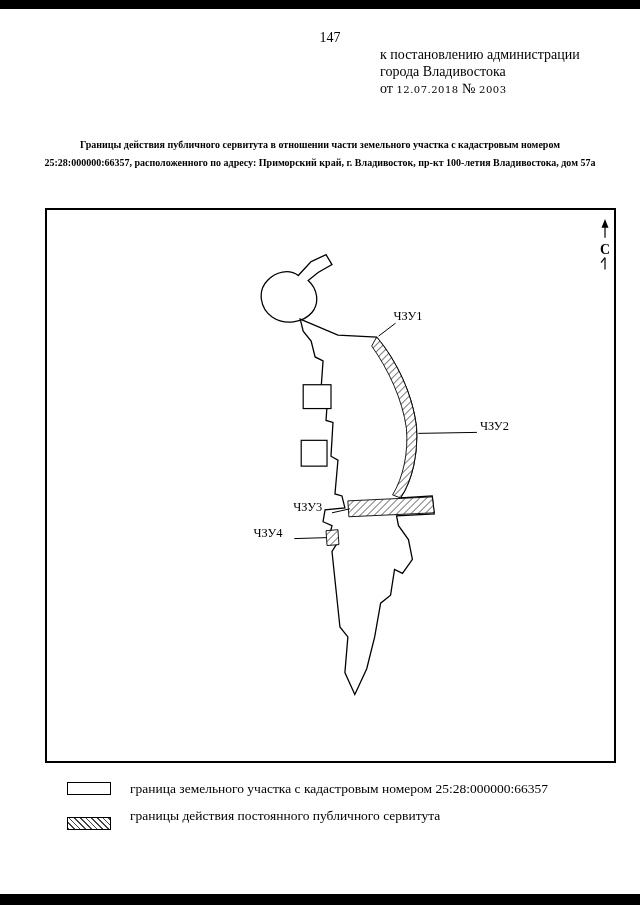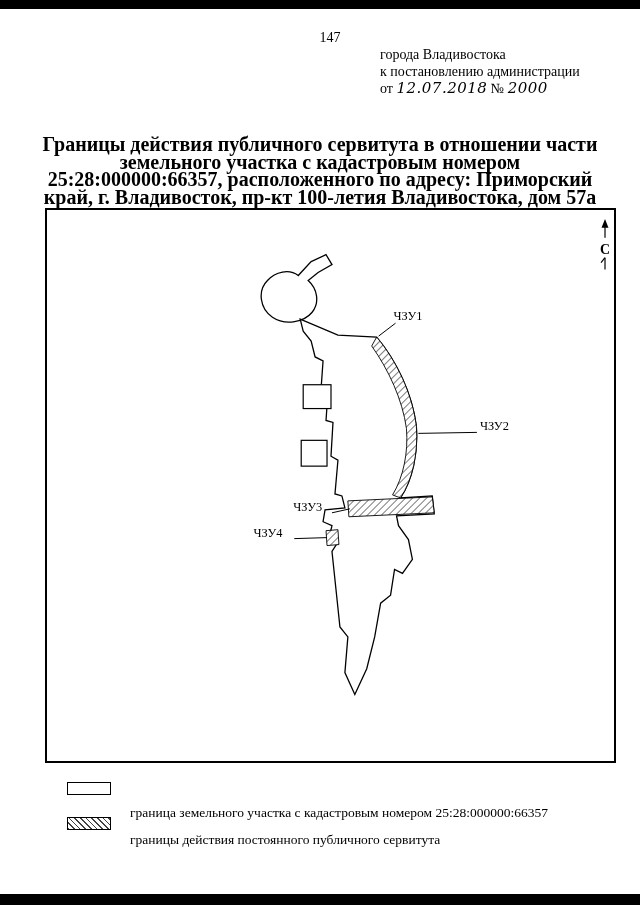--- a/index.html
+++ b/index.html
@@ -18,30 +18,29 @@
   .page-number {
     position: absolute; top: 30px; left: 0; width: 660px;
     text-align: center; font-size: 14px;
   }
 
   .appendix {
     position: absolute; left: 380px; top: 46px; width: 250px;
     font-size: 14px; line-height: 17px;
   }
   .appendix .hand {
-    font-style: italic;
     font-family: "DejaVu Serif", serif;
-    font-size: 15px;
+    font-size: 10px;
     letter-spacing: 0.5px;
   }
 
   .doc-title {
     position: absolute; left: 36px; top: 136px; width: 568px;
     text-align: center; font-weight: bold;
-    font-size: 20px; line-height: 17.5px;
+    font-size: 10px; line-height: 17.5px;
   }
 
   .map-frame {
     position: absolute; left: 45px; top: 208px;
     width: 571px; height: 555px;
     border: 2px solid #000;
     background: #fff;
     box-sizing: border-box;
   }
   .map-frame svg { display: block; width: 100%; height: 100%; }
@@ -49,47 +48,47 @@
   .legend-swatch {
     position: absolute; left: 67px; width: 44px; height: 13px;
     border: 1.5px solid #000; background: #fff; box-sizing: border-box;
   }
   .legend-swatch.outline { top: 782px; }
   .legend-swatch.hatched {
     top: 817px;
     background: repeating-linear-gradient(45deg, #444 0 1px, #ffffff 1px 4px);
   }
   .legend-label {
-    position: absolute; left: 130px; font-size: 13.5px; margin-top: 24px;
+    position: absolute; left: 130px; font-size: 13.5px;
   }
   .legend-label.l1 { top: 781px; }
   .legend-label.l2 { top: 808px; }
 
   svg text {
     font-family: "Liberation Serif", serif;
     font-size: 12.5px;
     fill: #000;
   }
   svg .north-letter { font-size: 14px; font-weight: bold; }
 </style>
 </head>
 <body>
 
 <div class="edge-bar top"></div>
 
 <div class="page-number">147</div>
 
 <div class="appendix">
+  <div>к постановлению администрации</div>
   <div>города Владивостока</div>
-  <div>к постановлению администрации</div>
   <div>
     <span>от</span>
     <span class="hand">12.07.2018</span>
     <span>№</span>
-    <span class="hand">2000</span>
+    <span class="hand">2003</span>
   </div>
 </div>
 
 <div class="doc-title">Границы действия публичного сервитута в отношении части земельного участка с кадастровым номером 25:28:000000:66357, расположенного по адресу: Приморский край, г. Владивосток, пр-кт 100-летия Владивостока, дом 57а</div>
 
 <div class="map-frame">
   <svg viewBox="0 0 571 555" xmlns="http://www.w3.org/2000/svg">
     <defs>
       <pattern id="hatch" width="5" height="5" patternUnits="userSpaceOnUse" patternTransform="rotate(45)">
         <rect width="5" height="5" fill="#ffffff"></rect>

